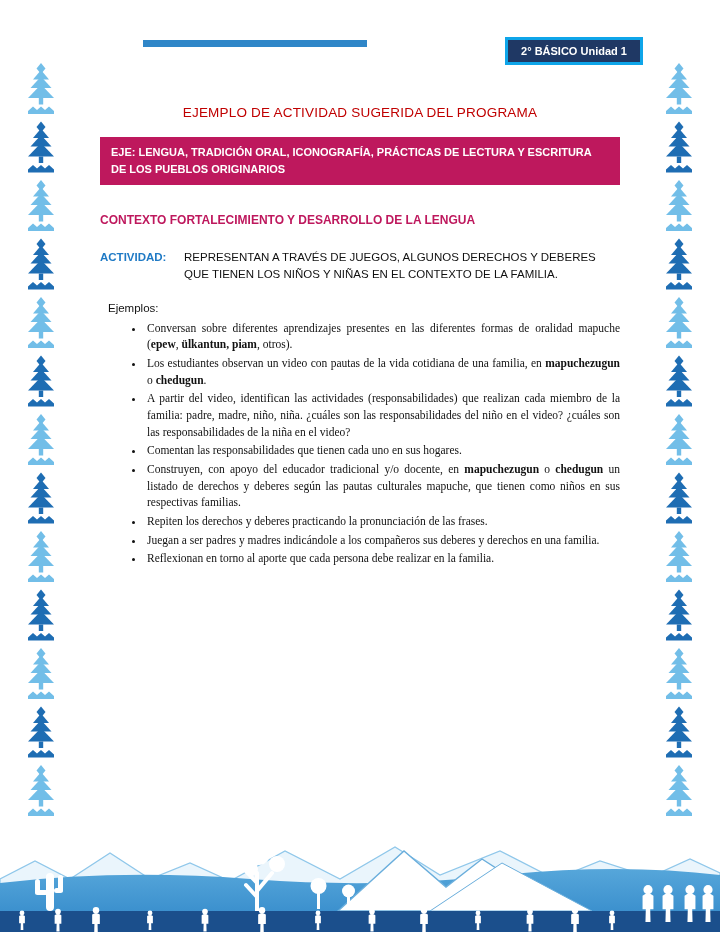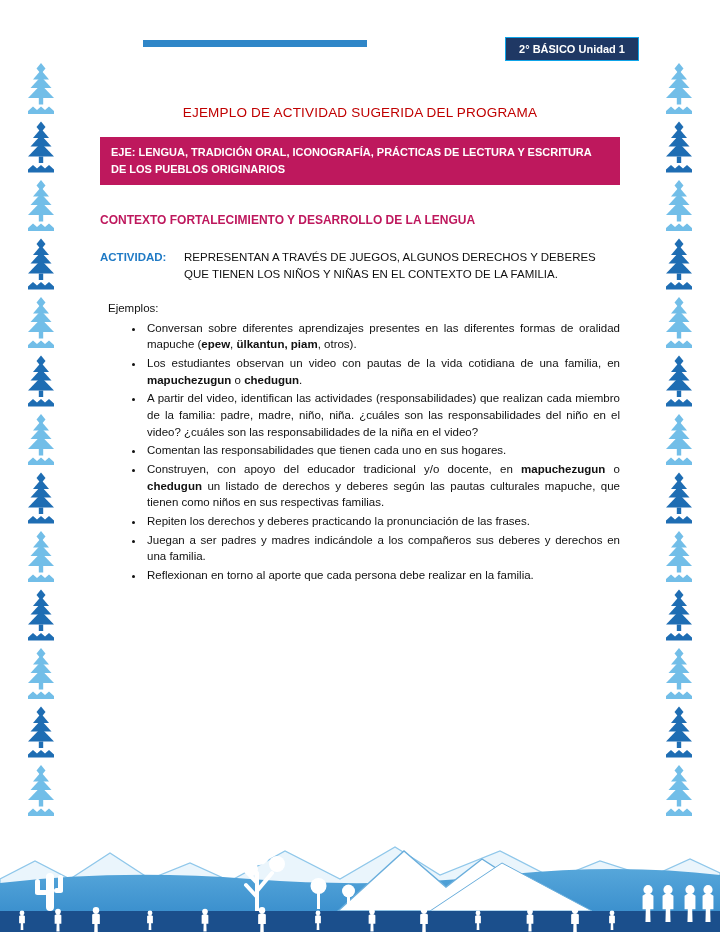--- a/index.html
+++ b/index.html
@@ -3,36 +3,36 @@
 <meta charset="utf-8">
 <style>
   html,body{margin:0;padding:0;}
   body{
     width:720px;height:932px;position:relative;overflow:hidden;
     background:#ffffff;font-family:"Liberation Sans",sans-serif;color:#111;
   }
   .top-rule{position:absolute;left:143px;top:40px;width:224px;height:7px;background:#2F86C8;}
   .badge{
     position:absolute;left:505px;top:37px;width:132px;height:22px;
-    background:#1F3864;border:1px solid #0ea5e9;color:#fff;
+    background:#1F3864;border:3px solid #0ea5e9;color:#fff;
     font-weight:bold;font-size:11px;display:flex;align-items:center;justify-content:center;
   }
   .ornament{position:absolute;top:62px;width:30px;height:762px;}
   .ornament.left{left:26px;}
   .ornament.right{right:26px;}
   .content{position:absolute;left:100px;width:520px;top:105px;}
   .title{color:#C00000;font-size:13.5px;font-weight:normal;text-align:center;margin:0 0 17px;letter-spacing:.2px;}
   .eje-banner{background:#be185d;color:#fff;font-weight:bold;font-size:11px;line-height:1.55;padding:7px 11px;margin:0 0 28px;}
   .context{color:#be185d;font-size:12px;font-weight:bold;margin:0 0 22px;}
   .activity{display:flex;font-size:11.5px;line-height:1.5;margin:0 0 18px;}
   .activity-label{color:#1F7AC5;font-weight:bold;width:84px;flex:none;}
   .activity-text{flex:1;}
   .examples-label{font-size:11.5px;margin:0 8px 6px;}
   ul.bullets{margin:0;padding-left:45px;font-size:11.5px;line-height:1.45;}
-  ul.bullets li{text-align:justify;margin-bottom:2px;padding-left:2px;}
+  ul.bullets li{text-align:justify;margin-bottom:2px;padding-left:2px;font-family:Liberation Serif, serif;}
   footer{position:absolute;left:0;bottom:0;width:720px;height:115px;}
   .hidden-defs{position:absolute;width:0;height:0;overflow:hidden;}
 </style>
 </head>
 <body>
 
 <svg class="hidden-defs" aria-hidden="true">
   <defs>
     <g id="totemMotif" fill="currentColor">
       <path d="M15 1 L19.5 6.5 L15 12 L10.5 6.5 Z"></path>

